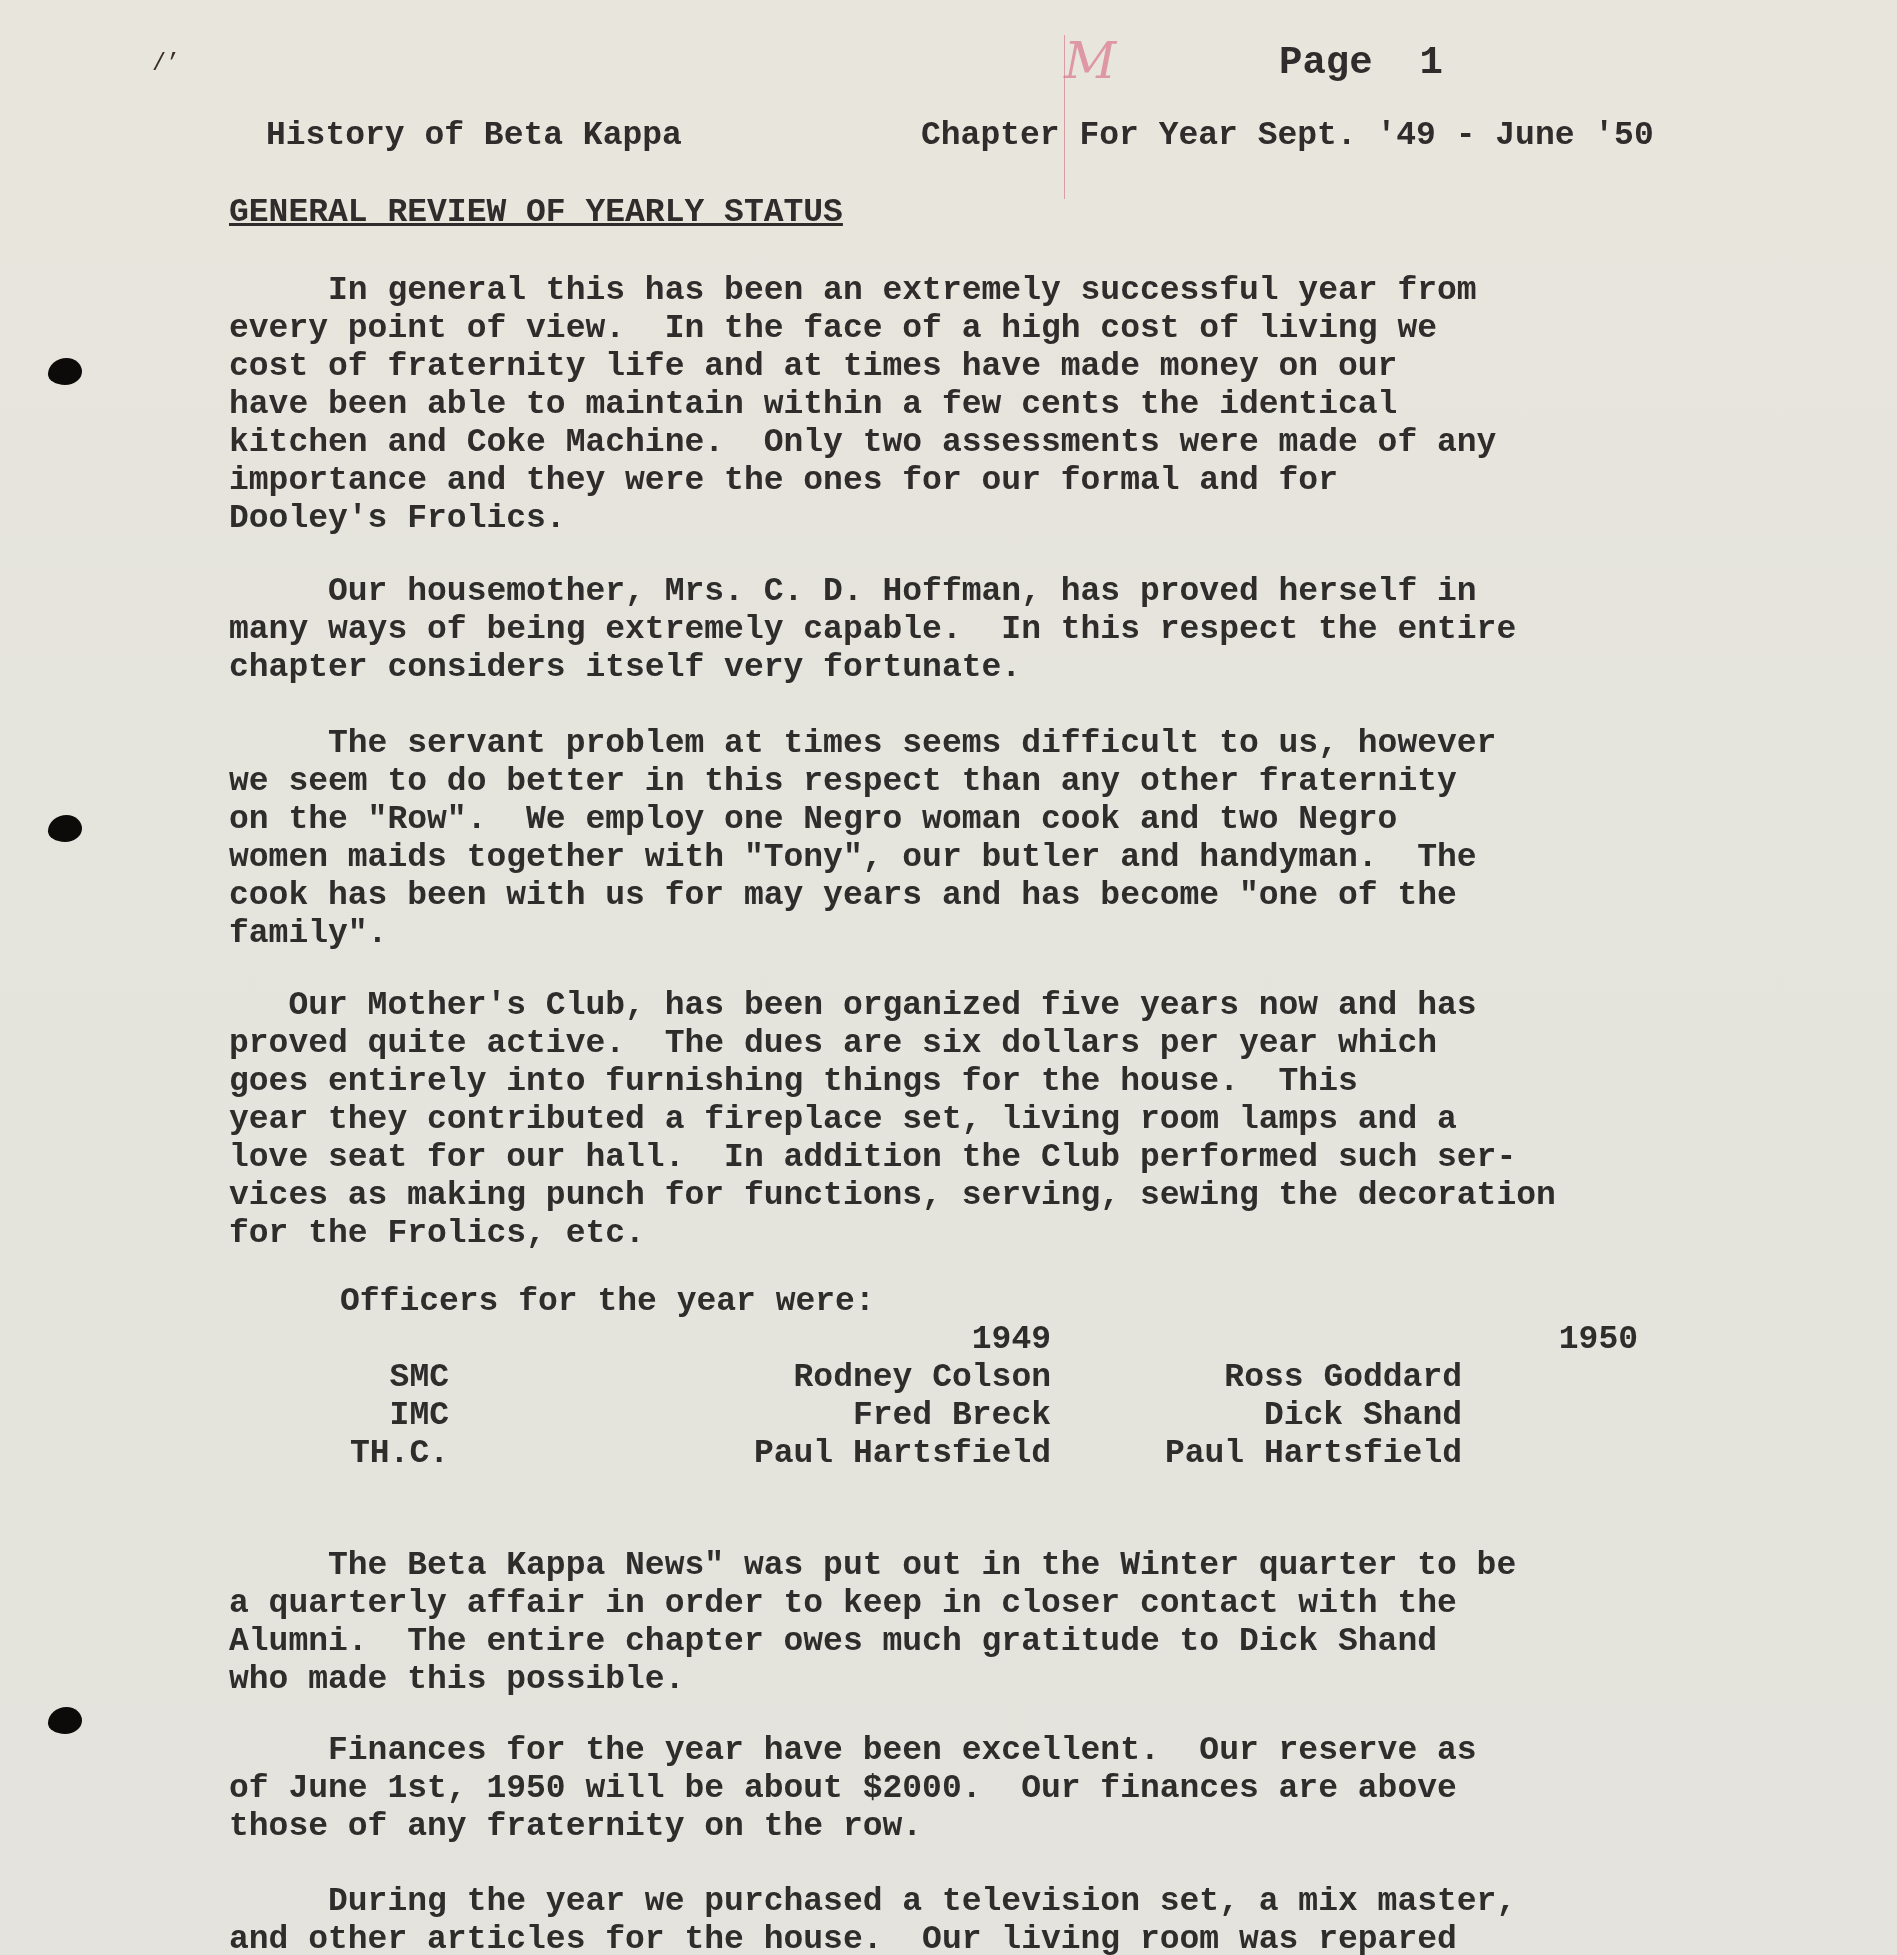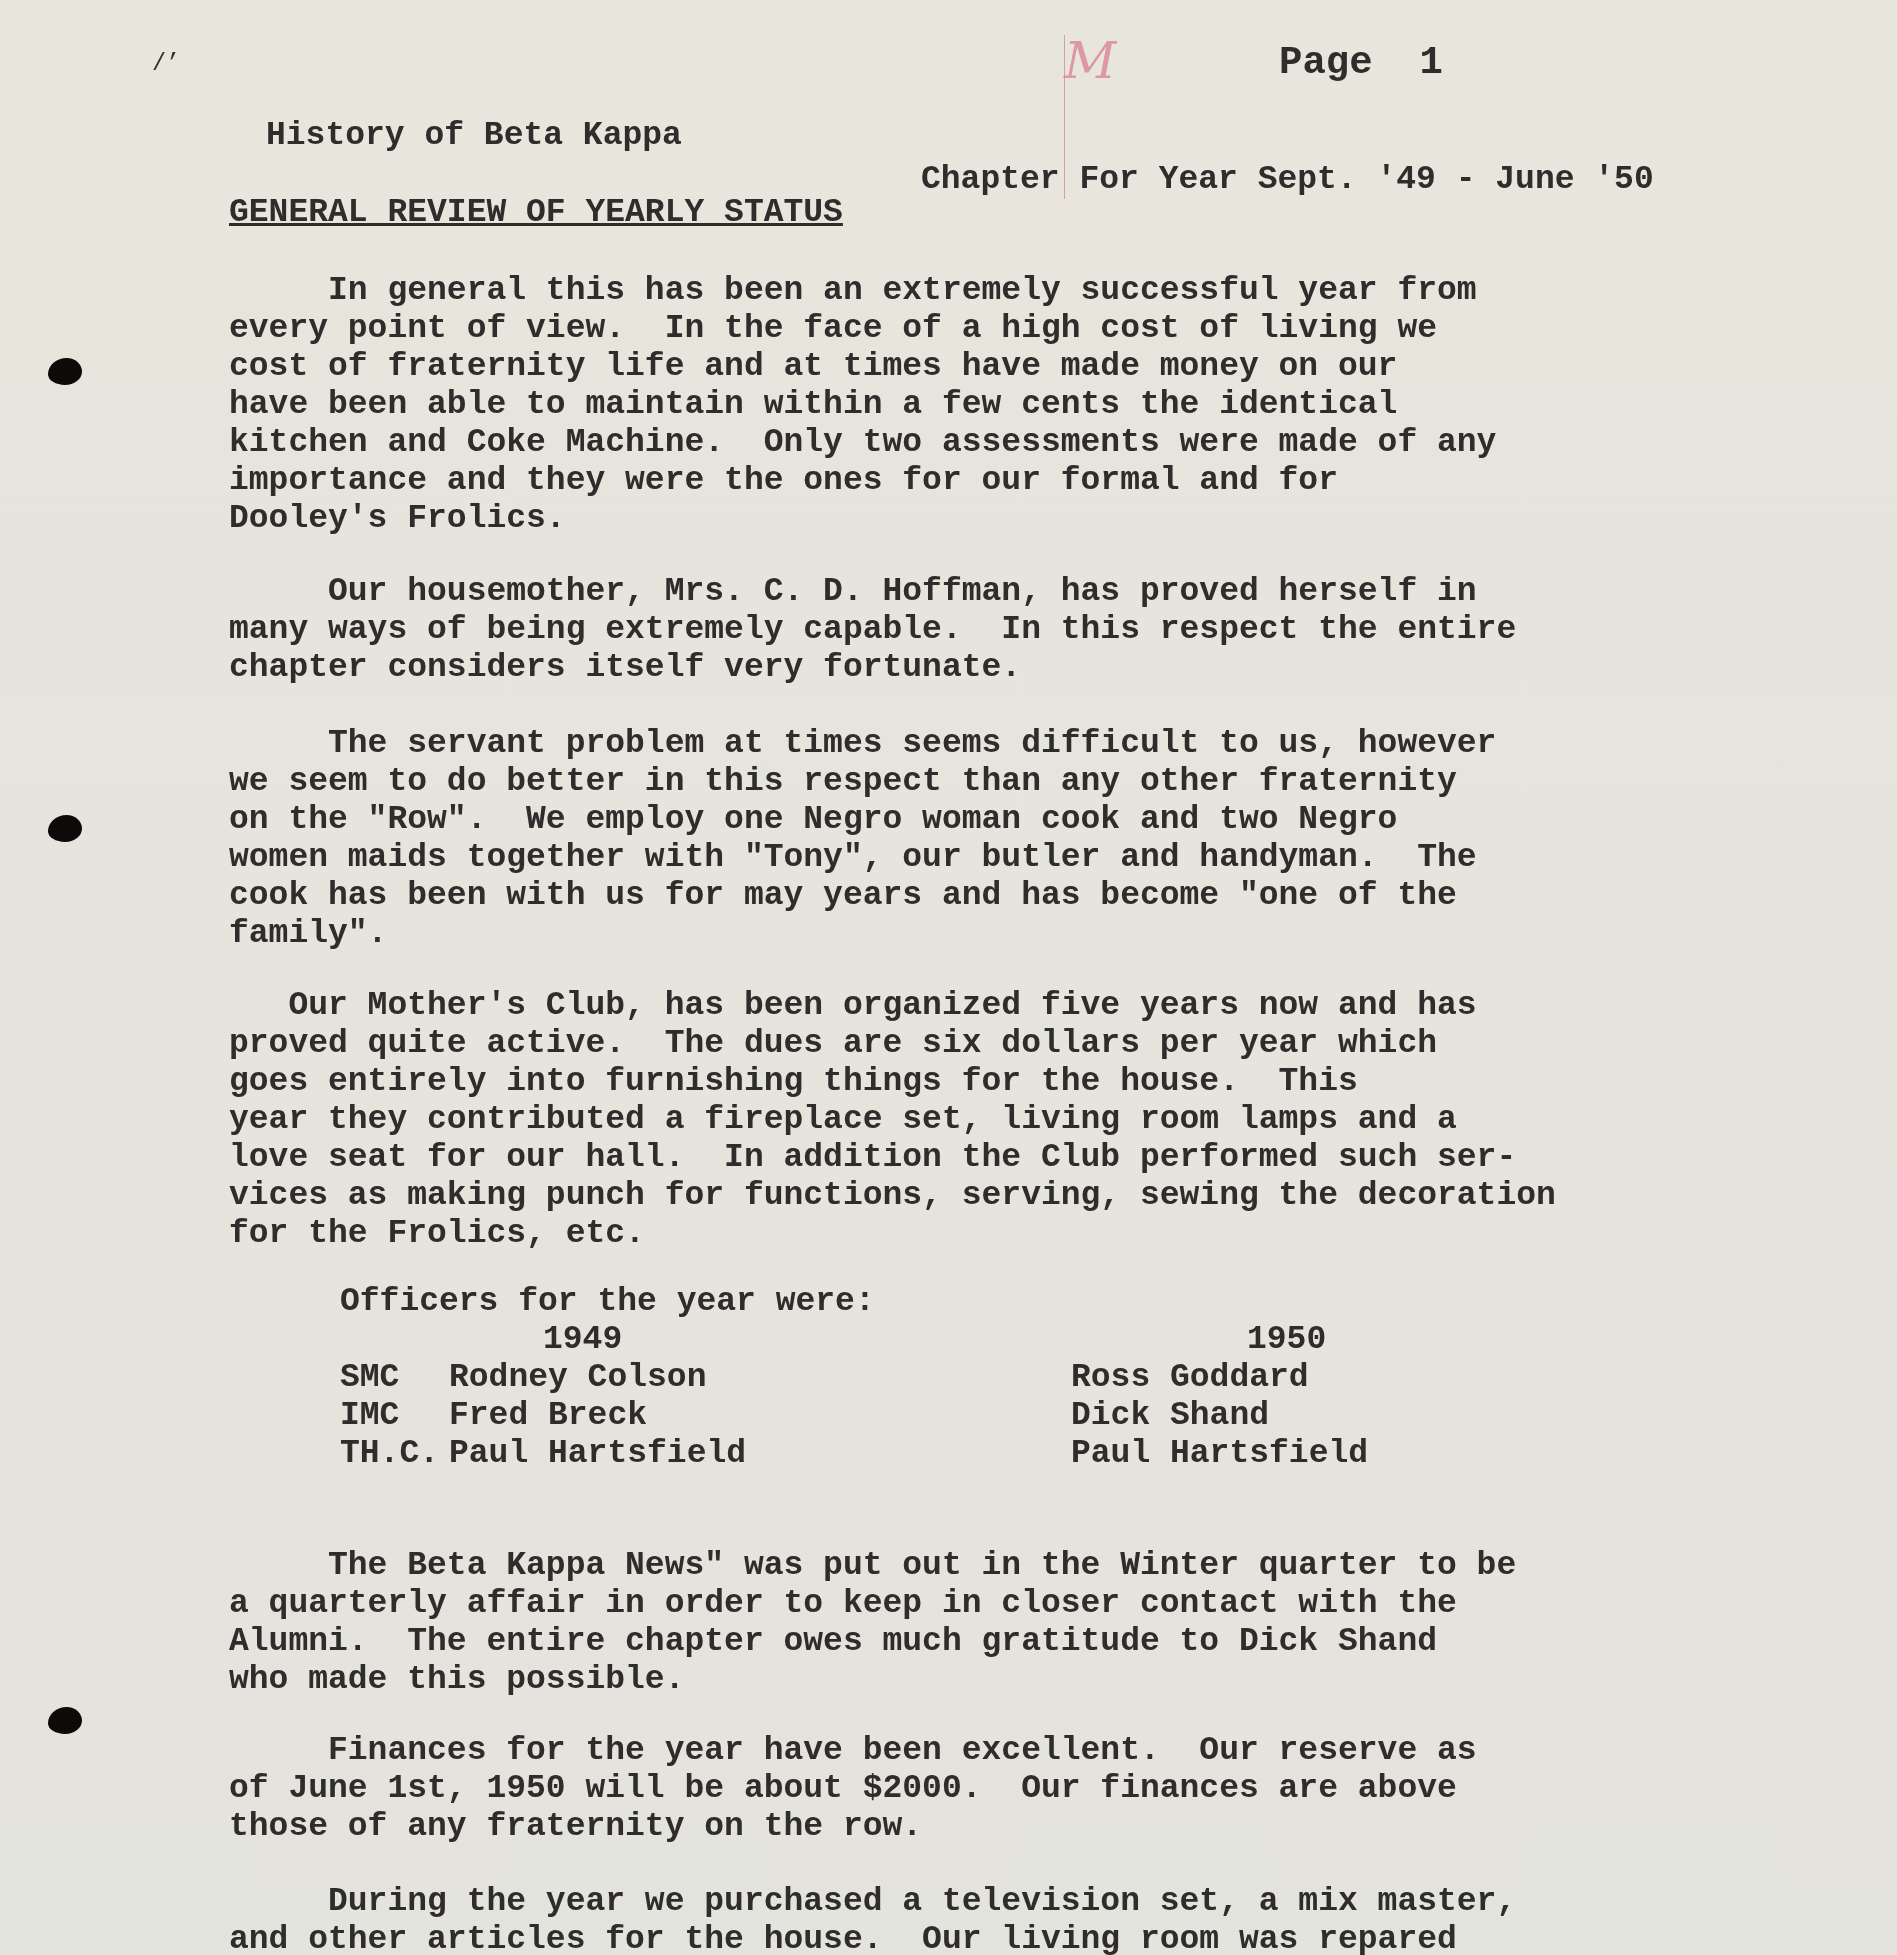--- a/index.html
+++ b/index.html
@@ -19,26 +19,26 @@
     background: #0c0b0a; border-radius: 55% 45% 50% 50% / 60% 50% 50% 40%;
   }
   .tick { position: absolute; left: 152px; top: 50px; font-size: 23.5px; color: #3a2e24; }
   .red-mark {
     position: absolute; left: 1064px; top: 35px; width: 55px; height: 164px;
     border-left: 1.6px solid #d46a7e; opacity: .6;
   }
   .red-initial { position: absolute; left: 1064px; top: 31px; font-size: 51px; color: #d9788b; font-family: "DejaVu Serif", serif; font-style: italic; opacity: .7; }
   .page-num { position: absolute; left: 1279px; top: 41px; font-size: 39px; font-weight: bold; white-space: pre; }
   .hdr-left { position: absolute; left: 229px; top: 117px; font-size: 33px; font-weight: bold; white-space: pre; margin-left: 37px; }
-  .hdr-right { position: absolute; left: 921px; top: 117px; font-size: 33px; font-weight: bold; white-space: pre; margin-top: 44px; }
+  .hdr-right { position: absolute; left: 921px; top: 117px; font-size: 33px; font-weight: bold; white-space: pre; }
   .section { position: absolute; left: 229px; top: 194px; font-size: 33px; font-weight: bold; white-space: pre; text-decoration: underline; }
   .para { position: absolute; left: 229px; width: 1525px; font-size: 33px; line-height: 38px; font-weight: bold; }
   .para .l { display: block; white-space: pre; }
   .officers { position: absolute; left: 340px; top: 1283px; font-size: 33px; line-height: 38px; font-weight: bold; }
-  .officers .row { display: flex; white-space: pre; }
+  .officers .row { display: flex; white-space: pre; text-align: right; }
   .c1 { width: 109px; } .c2 { width: 602px; } .c3 { width: 391px; margin-left: 20px; }
 </style>
 </head>
 <body>
 
 <div class="paper"></div>
 
 <div class="hole" style="top:358px"></div>
 <div class="hole" style="top:815px"></div>
 <div class="hole" style="top:1707px"></div>

